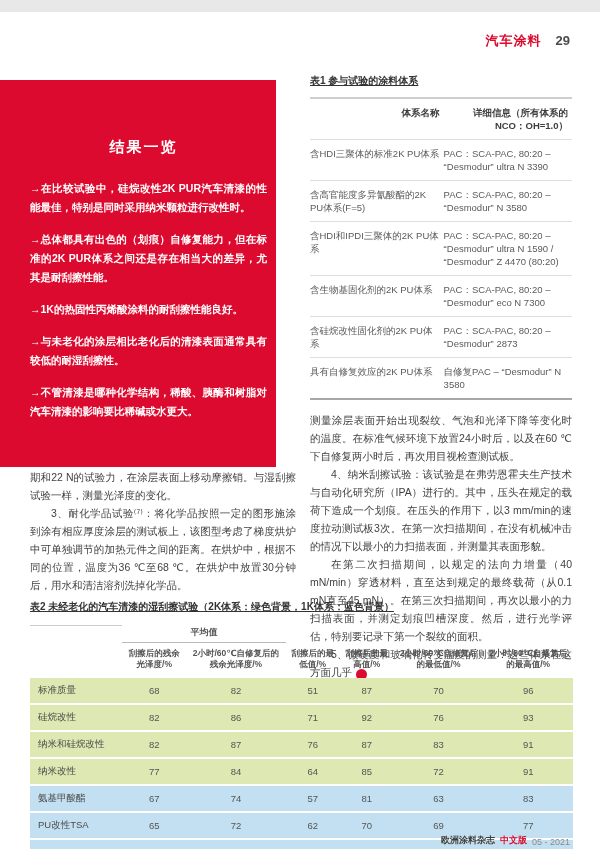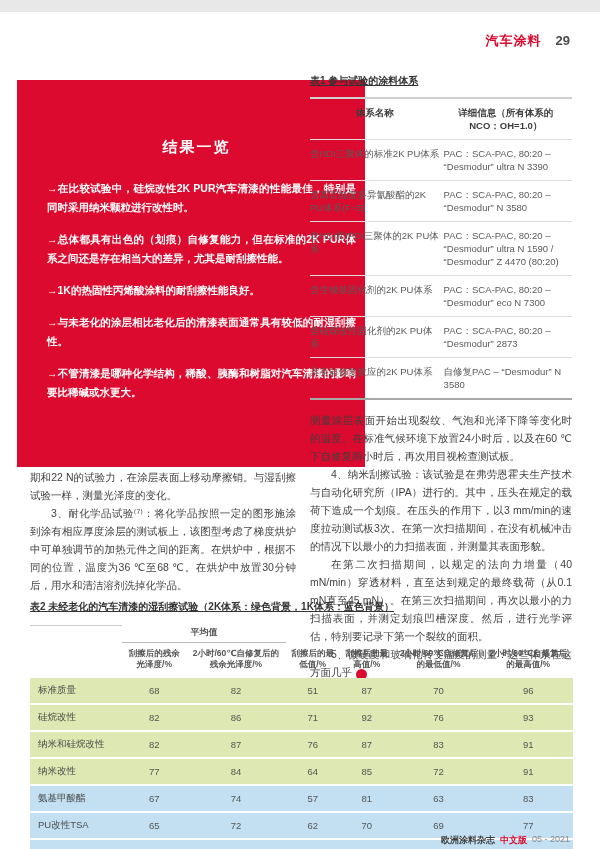--- a/index.html
+++ b/index.html
@@ -5,29 +5,29 @@
   * { margin:0; padding:0; box-sizing:border-box; }
   body { background:#e8e8e8; font-family:"Liberation Sans","DejaVu Sans",sans-serif; }
   .page { position:relative; width:600px; height:849px; background:#ffffff; margin:12px auto; overflow:hidden; color:#3c3c3c; }
 
   
   .header { position:absolute; top:20px; right:30px; display:flex; align-items:baseline; gap:14px; }
   .header .section { color:#dc0a2e; font-weight:bold; font-size:13px; letter-spacing:1px; }
   .header .pagenum { color:#4a4a4a; font-weight:bold; font-size:13px; }
 
   
-  .red-panel { position:absolute; left:17px; top:68px; width:348px; height:387px; background:#dc0a2e; color:#ffffff; padding:58px 9px 20px 30px; }
+  .red-panel { position:absolute; left:0; top:68px; width:276px; height:387px; background:#dc0a2e; color:#ffffff; padding:58px 9px 20px 30px; }
   .red-panel h2 { text-align:center; font-size:15px; font-weight:bold; letter-spacing:2px; margin-bottom:22px; margin-right:10px; }
   .red-panel p { font-size:10.5px; line-height:19px; font-weight:600; text-align:justify; margin-bottom:13px; }
 
   
   .right-col { position:absolute; left:310px; top:62px; width:262px; }
   .tbl-title { font-size:10px; font-weight:bold; color:#333; margin-bottom:9px;text-decoration:underline; }
   table.t1 { width:100%; border-collapse:collapse; border-top:2px solid #cfcfcf; border-bottom:2px solid #a8a8a8; }
-  table.t1 th { font-size:9.5px; color:#3d3d3d; text-align:center; font-weight:bold; padding:7px 4px 7px 0; vertical-align:top; border-bottom:1px solid #ddd; line-height:13px; }
+  table.t1 th { font-size:9.5px; color:#3d3d3d; text-align:right; font-weight:bold; padding:7px 4px 7px 0; vertical-align:top; border-bottom:1px solid #ddd; line-height:13px; }
   table.t1 td { font-size:9.5px; color:#5a5a5a; padding:7px 4px 7px 0; vertical-align:top; border-bottom:1px solid #ddd; line-height:13px; }
   table.t1 tr:last-child td { border-bottom:none; }
   table.t1 .c1 { width:51%; }
 
   .body-text p { font-size:10.5px; line-height:18px; color:#3f3f3f; text-align:justify; }
   .body-text p.indent { text-indent:2em; }
   .right-col .body-text { margin-top:11px; }
 
   .arrow-circle { display:inline-block; width:11px; height:11px; background:#dc0a2e; border-radius:50%; color:#fff; font-size:8px; line-height:11px; text-align:center; vertical-align:-1px; margin-left:4px; }
 
@@ -41,21 +41,21 @@
   table.t2 col.lbl { width:17%; }
   table.t2 th { font-size:8.5px; font-weight:bold; color:#555; text-align:center; line-height:11px; padding:3px 3px 6px; vertical-align:middle; }
   table.t2 .avg-cell { border-bottom:1px solid #bbb; padding:2px 0 4px; font-size:9px; }
   table.t2 .top-rule { border-top:1px solid #ccc; }
   table.t2 td { font-size:9.5px; color:#555; text-align:center; padding:6px 3px; }
   table.t2 td.lbl { text-align:left; padding-left:8px; color:#4a4a4a; }
   tr.green td { background:#dde8b2; }
   tr.blue td { background:#c2e0f2; }
 
   
-  .footer { position:absolute; right:30px; top:822px; font-size:9px; display:flex; gap:5px; align-items:flex-start; }
+  .footer { position:absolute; right:30px; top:822px; font-size:9px; display:flex; gap:5px; align-items:flex-end; }
   .footer .journal { color:#3c3c3c; font-weight:bold; }
   .footer .edition { color:#dc0a2e; font-weight:bold; }
   .footer .issue { color:#8a8a8a; }
 </style>
 </head>
 <body>
 
 <div class="page">
 
   <div class="header">

